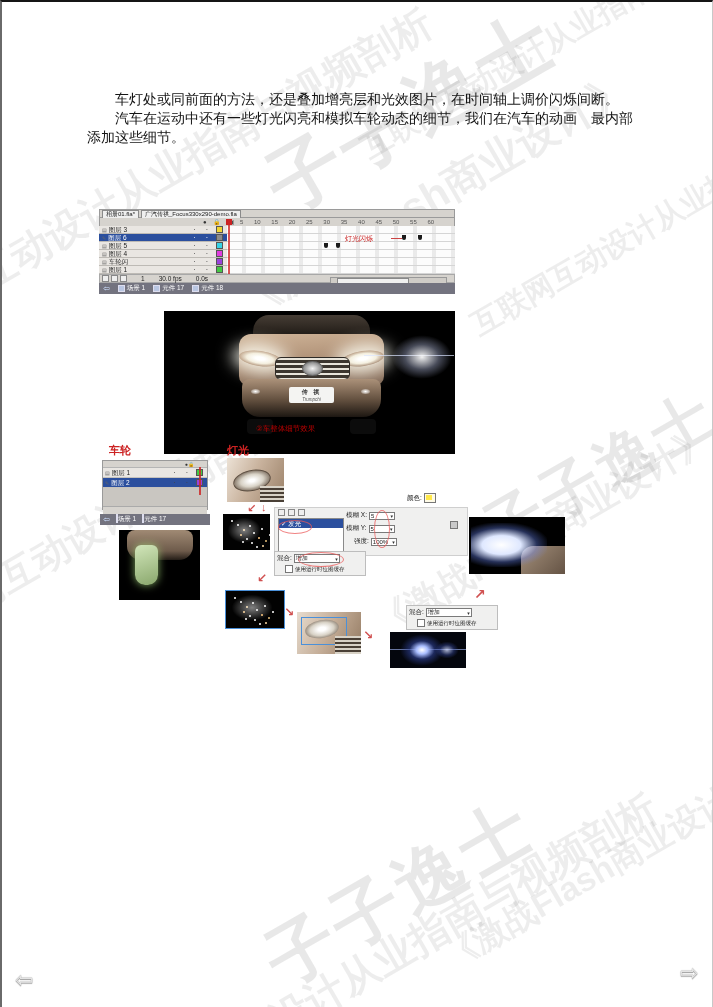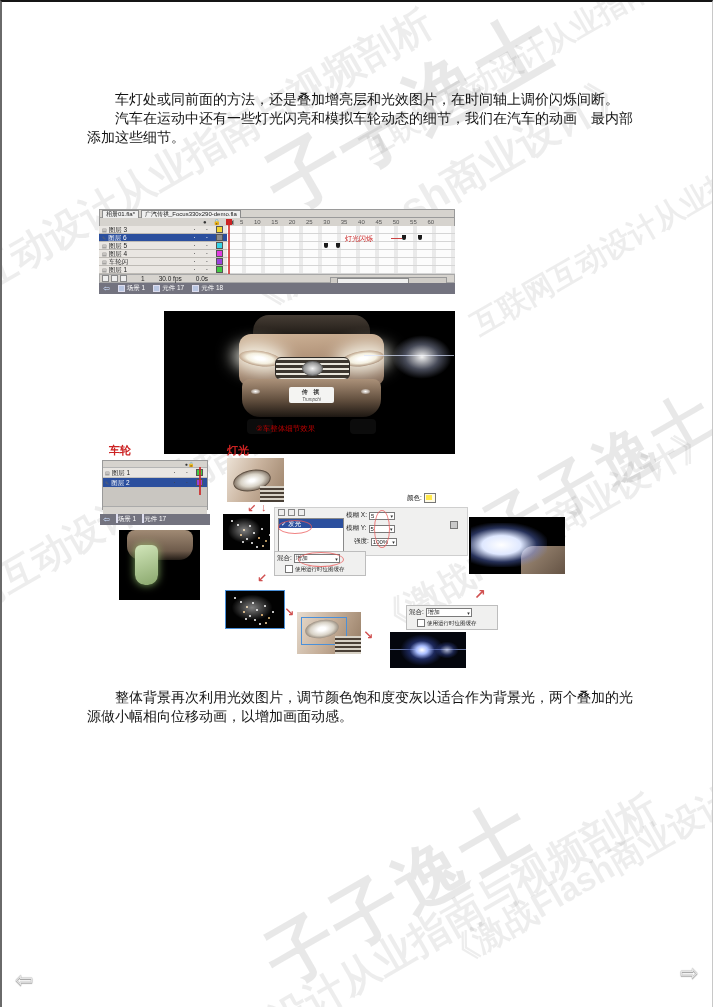--- a/index.html
+++ b/index.html
@@ -412,19 +412,18 @@
     </div>
   </div>
 
   <span class="redarrow" style="left:472px;top:584px;font-size:14px;">↗</span>
 
   <div class="redoval" style="left:276px;top:518px;width:32px;height:12px;"></div>
   <div class="redoval" style="left:296px;top:550px;width:44px;height:13px;"></div>
   <div class="redoval" style="left:372px;top:508px;width:14px;height:36px;"></div>
 
   <div class="textblock" style="top:686px;">
-    <p>整体背景再次利用光效图片，调节颜色饱和度变灰以适合作为背景光，两个叠加的光源做小幅相向位移动画，以增加画面动感。</p>
   </div>
 
   <span class="navarrow" style="left:13px;top:965px;">⇦</span>
   <span class="navarrow" style="left:678px;top:958px;">⇨</span>
 
 </div>
 
 </body></html>

